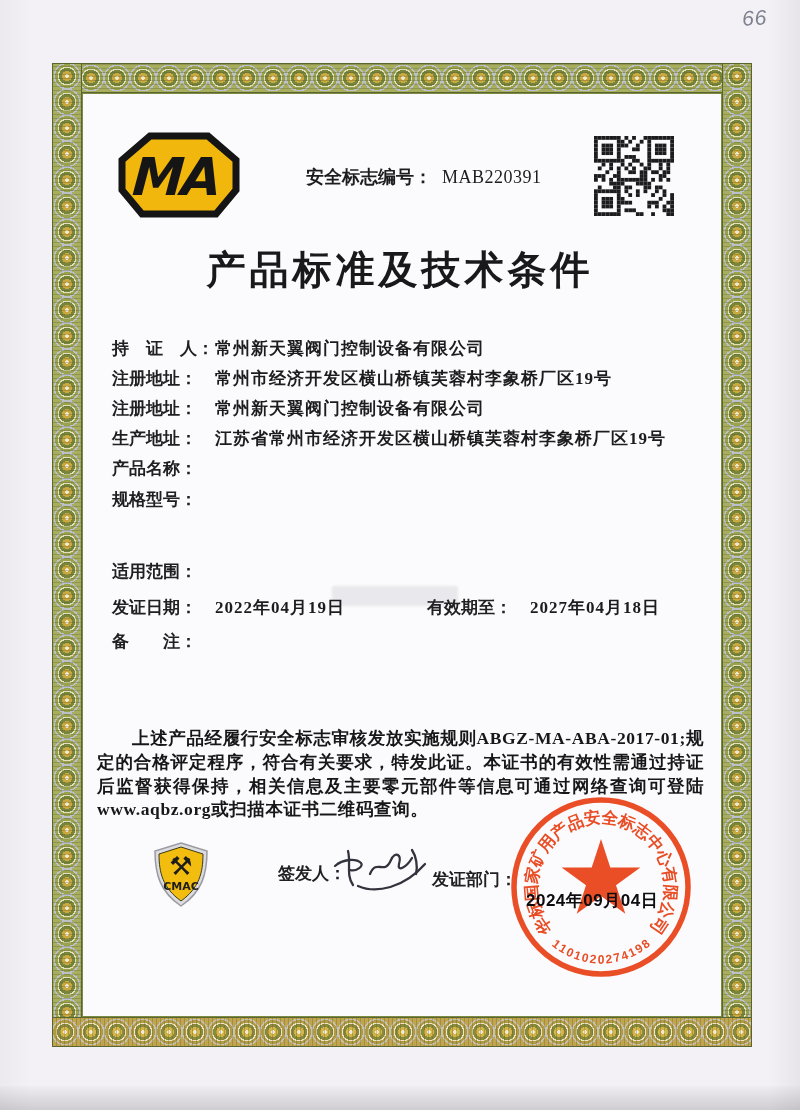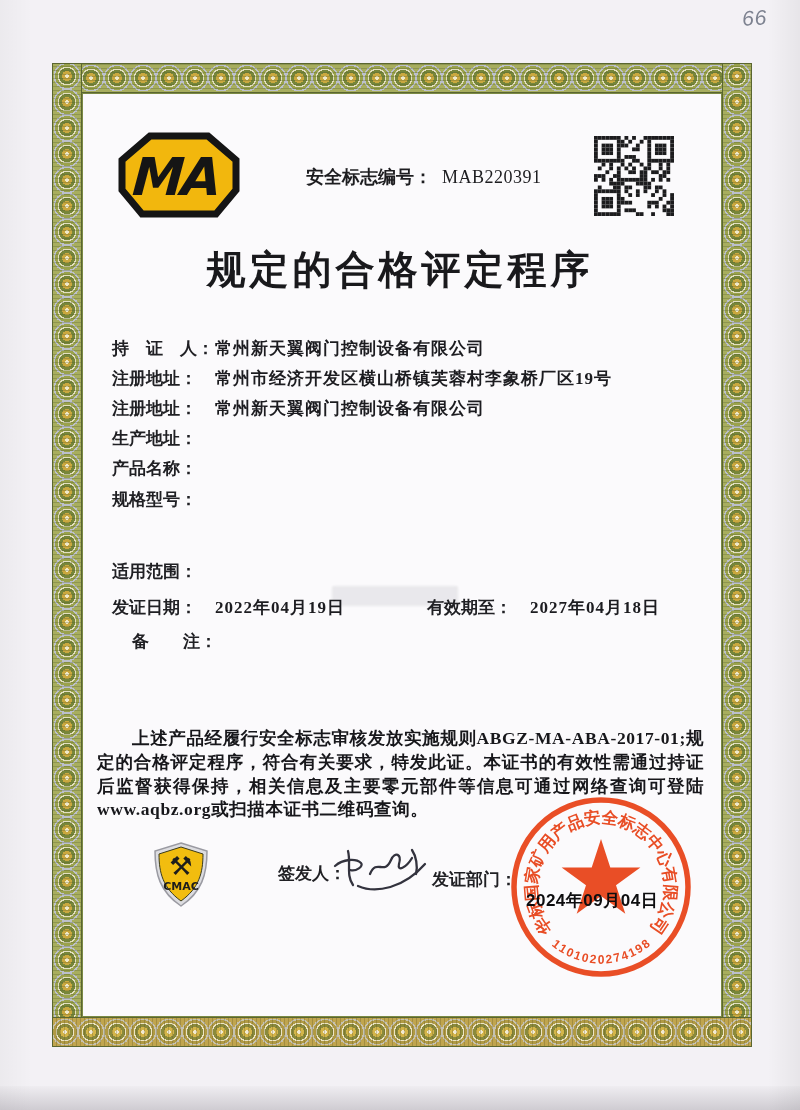--- a/index.html
+++ b/index.html
@@ -53,21 +53,21 @@
     color:#1c1c20;letter-spacing:1px;}
   .r1{top:337px}.r2{top:367px}.r3{top:397px}.r4{top:427px}.r5{top:457px}.r6{top:488px}
   .row-std{top:516px;align-items:center;}
   .row-std .lab{flex:0 0 198px;}
   .r6 .val,.row-std .val{font-family:"DejaVu Sans",sans-serif;font-size:16.5px;
     letter-spacing:.2px;line-height:21px;white-space:pre-line;}
   .r8{top:560px}
   .r8 .val{letter-spacing:2.5px;}
   .dates{top:596px;}
   .dates .lab2{font-weight:700;font-size:17px;color:#202024;margin-left:82px;flex:0 0 103px;}
-  .remark{top:630px;margin-left:20px;}
+  .remark{top:630px;}
   .artifact{position:absolute;left:332px;top:586px;width:126px;height:20px;
     background:rgba(185,185,194,.28);filter:blur(1px);border-radius:2px;}
 
   
   .statement{position:absolute;left:97px;top:727px;width:607px;
     font-family:"Liberation Serif",serif;font-weight:700;font-size:17.5px;
     line-height:23.8px;color:#17171b;text-align:justify;text-indent:2em;
     letter-spacing:.6px;}
 
   
@@ -318,36 +318,37 @@
         <rect x="14" y="70" width="3.5" height="3.5"></rect>
         <rect x="17.5" y="70" width="3.5" height="3.5"></rect>
         <rect x="21" y="70" width="3.5" height="3.5"></rect>
         <rect x="38.5" y="70" width="3.5" height="3.5"></rect>
         <rect x="42" y="70" width="3.5" height="3.5"></rect>
         <rect x="52.5" y="70" width="3.5" height="3.5"></rect>
         <rect x="66.5" y="70" width="3.5" height="3.5"></rect>
         <rect x="70" y="70" width="3.5" height="3.5"></rect>
       </svg>
 
-    <div class="cert-title">规定的合格评定程序</div>
+    <div class="cert-title">产品标准及技术条件</div>
 
     <div class="row r1">
       <span class="lab">持　证　人：</span>
       <span class="val">常州新天翼阀门控制设备有限公司</span>
     </div>
     <div class="row r2">
       <span class="lab">注册地址：</span>
       <span class="val">常州市经济开发区横山桥镇芙蓉村李象桥厂区19号</span>
     </div>
     <div class="row r3">
       <span class="lab">注册地址：</span>
       <span class="val">常州新天翼阀门控制设备有限公司</span>
     </div>
     <div class="row r4">
       <span class="lab">生产地址：</span>
+      <span class="val">江苏省常州市经济开发区横山桥镇芙蓉村李象桥厂区19号</span>
     </div>
     <div class="row r5">
       <span class="lab">产品名称：</span>
     </div>
     <div class="row r6">
       <span class="lab">规格型号：</span>
     </div>
     <div class="row row-std">
     </div>
     <div class="row r8">

